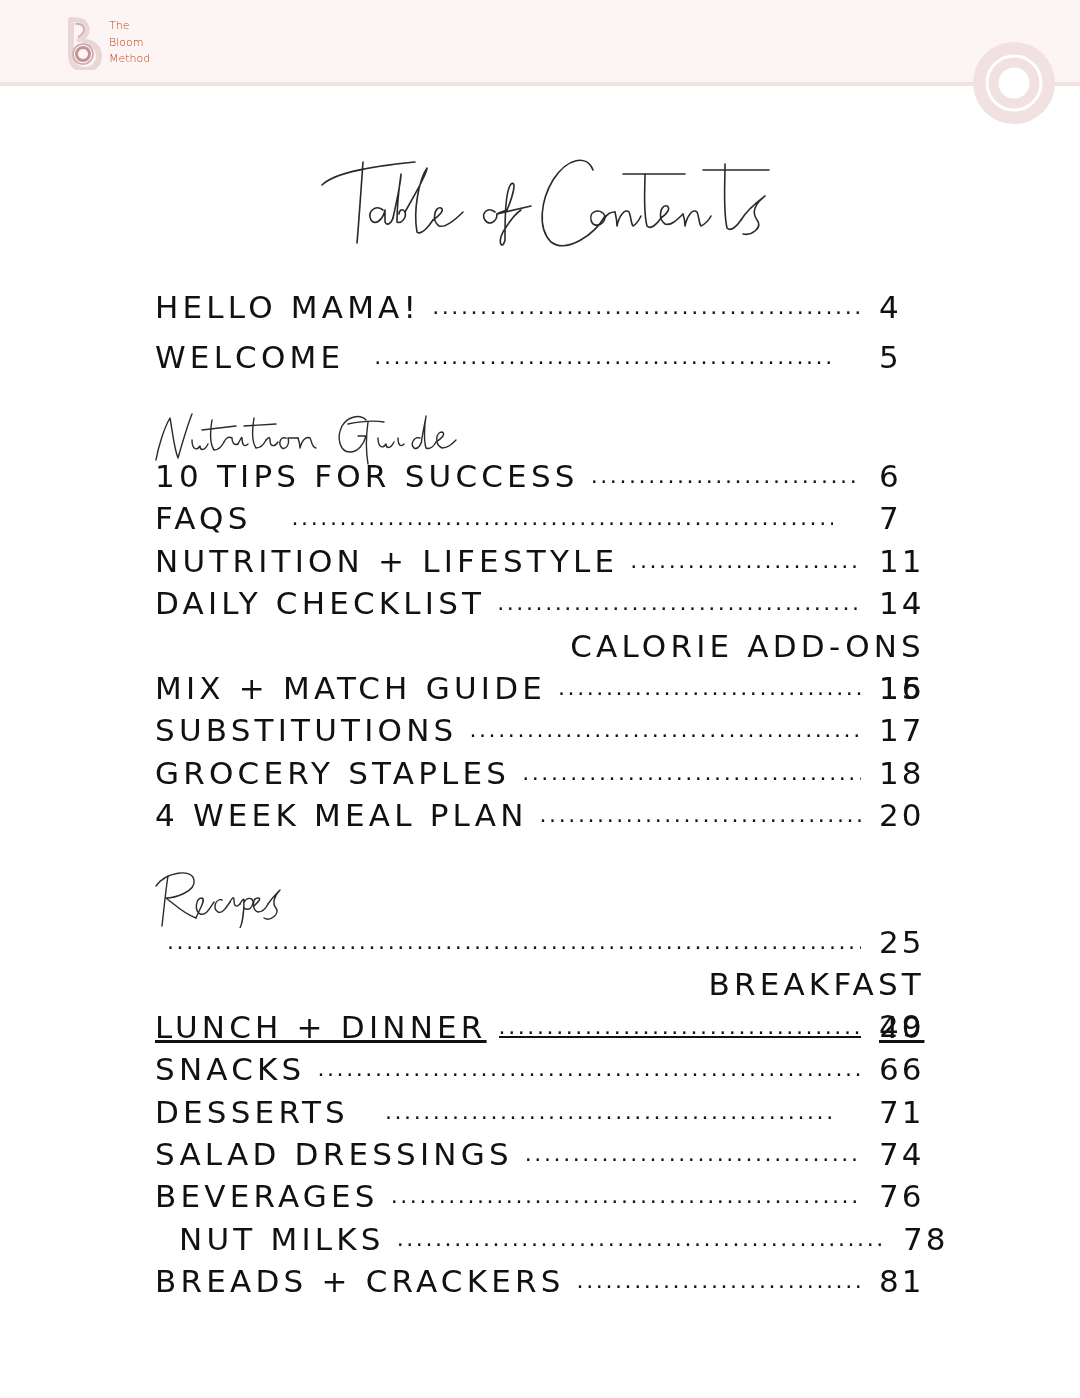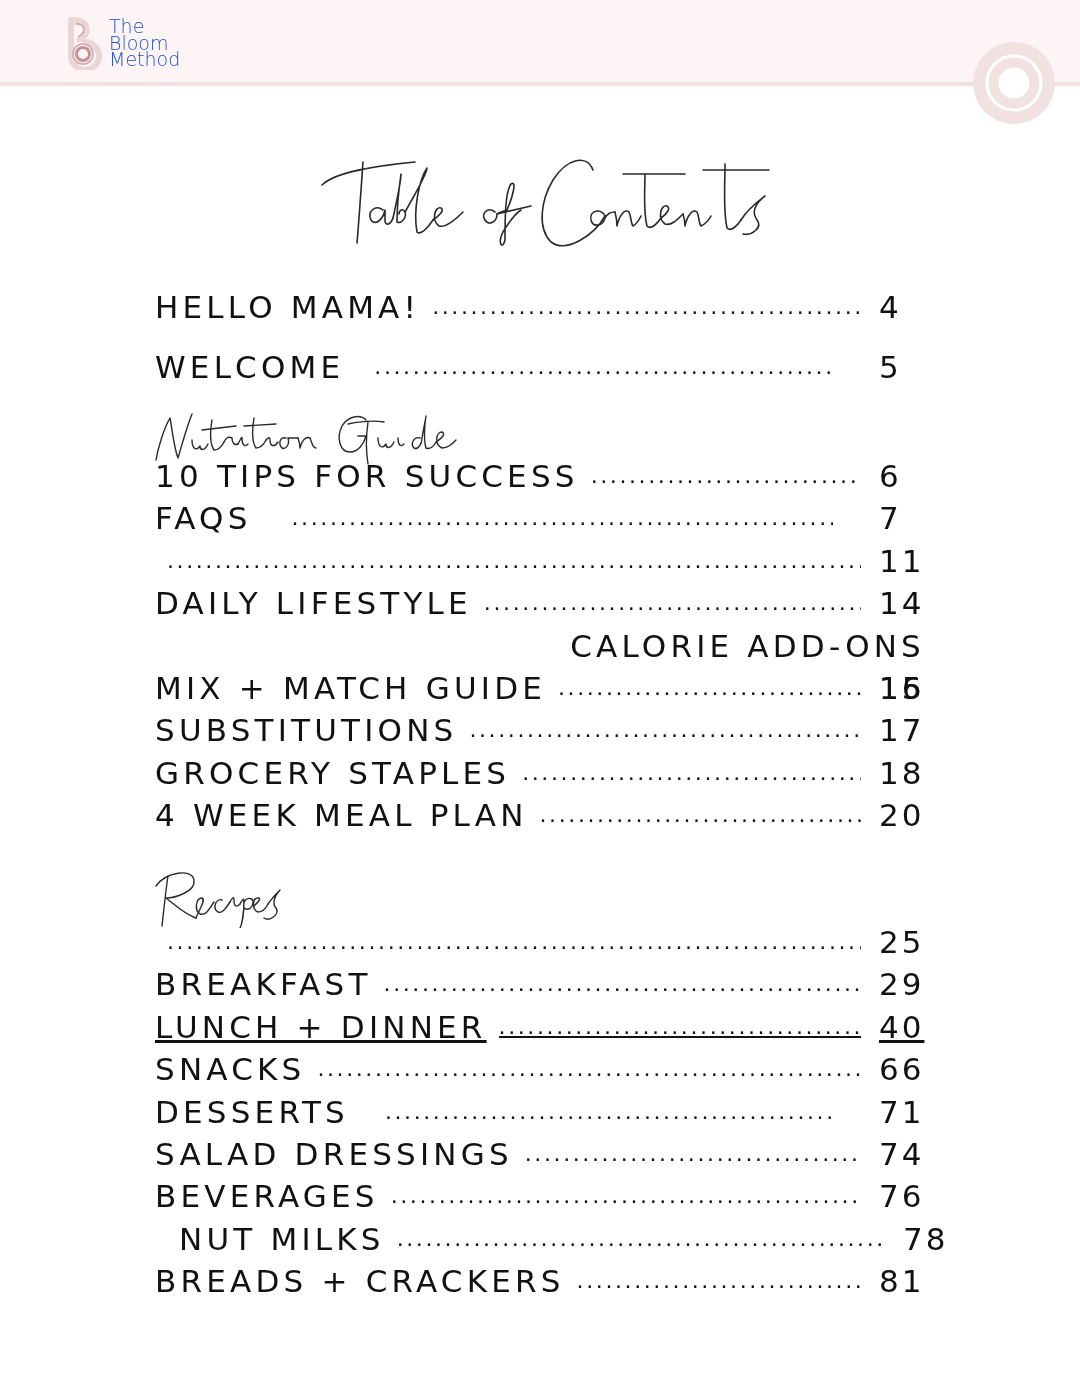--- a/index.html
+++ b/index.html
@@ -30,23 +30,23 @@
       display: flex;
       align-items: flex-start;
     }
     .logo-mark {
       width: 40px;
       height: 54px;
     }
     .logo-text {
       margin-left: 6px;
       margin-top: 2px;
-      color: #1d4ed8;
+      color: #c2410c;
       font-family: "DejaVu Sans", sans-serif;
-      font-size: 19px;
+      font-size: 11px;
       line-height: 16.5px;
       font-weight: 300;
     }
     .logo-text div { white-space: nowrap; }
     .corner-badge {
       position: absolute;
       left: 973px;
       top: 42px;
       width: 82px;
       height: 82px;
@@ -163,21 +163,21 @@
 
     <path d="M436 80 C442 70, 452 62, 460 56 C450 64, 446 72, 452 80 C458 88, 446 96, 438 94"></path>
   </svg>
 </div>
 
 <div class="toc-row" style="top:286px;">
   <span class="toc-label">HELLO MAMA!</span>
   <span class="toc-dots">................................................................................</span>
   <span class="toc-page">4</span>
 </div>
-<div class="toc-row" style="top:346px;gap:28px;">
+<div class="toc-row" style="top:336px;gap:28px;">
   <span class="toc-label">WELCOME</span>
   <span class="toc-dots" style="margin-left:2px;">................................................................................</span>
   <span class="toc-page">5</span>
 </div>
 
 <svg class="section-script" style="top:408px; width:310px; height:60px;" viewBox="0 0 310 60" fill="none" stroke="#2a2a2a" stroke-width="1.4" stroke-linecap="round" stroke-linejoin="round">
   <title>Nutrition Guide</title>
 
   <path d="M4 52 C6 40, 12 20, 18 10 C20 20, 22 40, 26 50 C30 36, 36 16, 40 6"></path>
 
@@ -211,25 +211,26 @@
   <span class="toc-label">10 TIPS FOR SUCCESS</span>
   <span class="toc-dots">................................................................................</span>
   <span class="toc-page">6</span>
 </div>
 <div class="toc-row" style="top:497px;gap:28px;">
   <span class="toc-label">FAQS</span>
   <span class="toc-dots">................................................................................</span>
   <span class="toc-page">7</span>
 </div>
 <div class="toc-row" style="top:540px;">
+  <span class="toc-label">NUTRITION + LIFESTYLE</span>
   <span class="toc-dots">................................................................................</span>
   <span class="toc-page">11</span>
 </div>
 <div class="toc-row" style="top:582px;">
-  <span class="toc-label">DAILY LIFESTYLE</span>
+  <span class="toc-label">DAILY CHECKLIST</span>
   <span class="toc-dots">................................................................................</span>
   <span class="toc-page">14</span>
 </div>
 <div class="toc-row" style="top:625px;flex-direction:column;">
   <span class="toc-label">CALORIE ADD-ONS</span>
   <span class="toc-dots">................................................................................</span>
   <span class="toc-page">15</span>
 </div>
 <div class="toc-row" style="top:667px;">
   <span class="toc-label">MIX + MATCH GUIDE</span>
@@ -266,21 +267,21 @@
   <path d="M92 34 C96 28, 104 30, 100 38 C98 42, 94 42, 92 40"></path>
 
   <path d="M102 38 C106 34, 110 30, 106 30 C100 30, 100 42, 106 44 C110 44, 114 40, 116 36"></path>
   <path d="M116 36 C120 30, 126 24, 128 22 C122 28, 120 36, 124 40 C128 46, 118 54, 112 50"></path>
 </svg>
 
 <div class="toc-row" style="top:921px;">
   <span class="toc-dots">................................................................................</span>
   <span class="toc-page">25</span>
 </div>
-<div class="toc-row" style="top:963px;">
+<div class="toc-row" style="top:963px;flex-direction:column;">
   <span class="toc-label">BREAKFAST</span>
   <span class="toc-dots">................................................................................</span>
   <span class="toc-page">29</span>
 </div>
 <div class="toc-row" style="top:1006px;text-decoration:underline;">
   <span class="toc-label">LUNCH + DINNER</span>
   <span class="toc-dots">................................................................................</span>
   <span class="toc-page">40</span>
 </div>
 <div class="toc-row" style="top:1048px;">

